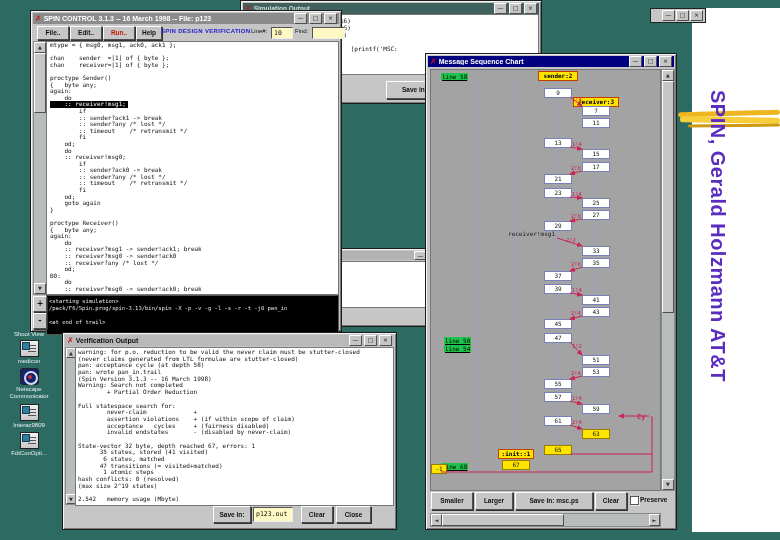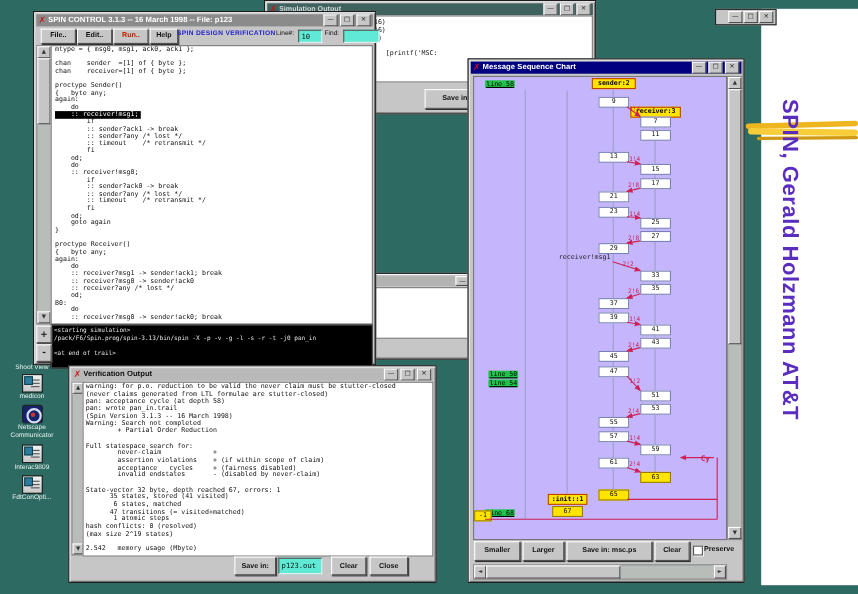--- a/index.html
+++ b/index.html
@@ -27,21 +27,21 @@
   
   .win{position:absolute;background:#c6c6c6;border:1px solid #1c1c1c;
     box-shadow:inset 1px 1px 0 #f3f3f3, inset -1px -1px 0 #787878;}
   .tbar{position:absolute;left:2px;right:2px;top:2px;height:11px;display:flex;align-items:center;gap:2px;padding:0 2px;overflow:hidden;}
   .tbar .tt{flex:1;white-space:nowrap;overflow:hidden;}
   .xicon{color:#cc1111;font:bold 8px "DejaVu Sans",sans-serif;line-height:8px;}
   .wbtn{width:11px;height:9px;flex:0 0 11px;background:#c6c6c6;border:1px solid;border-color:#fdfdfd #4f4f4f #4f4f4f #fdfdfd;
     font:6px "DejaVu Sans",sans-serif;line-height:7px;text-align:center;color:#111;}
   .btn3d{position:absolute;background:#c6c6c6;border:1px solid;border-color:#fdfdfd #4f4f4f #4f4f4f #fdfdfd;
     box-shadow:1px 1px 0 #333;font:bold 6.5px "Liberation Sans",sans-serif;text-align:center;color:#111;}
-  .field{position:absolute;background:#5eead4;border:1px solid;border-color:#555 #eee #eee #555;
+  .field{position:absolute;background:#fef9c3;border:1px solid;border-color:#555 #eee #eee #555;
     font:6.5px "DejaVu Sans Mono",monospace;color:#111;padding:0 2px;text-align:left;}
   .sb-track{position:absolute;background:#b9bdb9;border:1px solid #8a8a8a;}
   .sb-btn{position:absolute;background:#c6c6c6;border:1px solid;border-color:#fdfdfd #4f4f4f #4f4f4f #fdfdfd;
     font:5px "DejaVu Sans",sans-serif;text-align:center;color:#333;line-height:8px;}
   .sb-thumb{position:absolute;background:#c6c6c6;border:1px solid;border-color:#fdfdfd #4f4f4f #4f4f4f #fdfdfd;}
   
   .sim-win{left:240px;top:0;width:300px;height:102px;}
   .sim-tbar{background:#40625e;}
   .sim-tbar .tt{font:bold 6.5px "Liberation Sans",sans-serif;color:#cfdcd9;}
   .sim-body{position:absolute;left:2px;top:13px;right:2px;height:55px;background:#fff;border:1px solid #777;
@@ -76,21 +76,21 @@
   .ver-tbar{background:#b9b9b9;}
   .ver-tbar .tt{font:bold 7px "Liberation Sans",sans-serif;color:#111;}
   .ver-body{position:absolute;left:12px;top:14px;right:2px;height:156px;background:#fff;border:1px solid #777;
     font:6px "DejaVu Sans Mono",monospace;color:#111;overflow:hidden;padding:1px 0 0 2px;}
   .vline2{white-space:pre;line-height:6.7px;height:6.7px;}
   .ver-scroll{left:2px;top:14px;width:10px;height:156px;}
   
   .msc-win{left:425px;top:53px;width:250px;height:475px;}
   .msc-tbar{background:#000080;}
   .msc-tbar .tt{font:bold 7px "Liberation Sans",sans-serif;color:#fff;}
-  .msc-canvas{position:absolute;left:4px;top:15px;width:229px;height:420px;background:#c4b5fd;border:1px solid #777;overflow:hidden;}
+  .msc-canvas{position:absolute;left:4px;top:15px;width:229px;height:420px;background:#a3a3a3;border:1px solid #777;overflow:hidden;}
   .msc-canvas svg{position:absolute;left:0;top:0;pointer-events:none;}
   .msc-canvas svg text{font:5.5px "DejaVu Sans Mono",monospace;fill:#cc2255;}
   .msc-canvas svg text.cy{font:bold 7px "DejaVu Sans Mono",monospace;}
   .lifeline{position:absolute;width:1px;background:#9aa0c8;}
   .badge{position:absolute;background:#1fc24b;color:#000;font:6px "DejaVu Sans Mono",monospace;line-height:7px;height:7px;
     text-decoration:underline;padding:0 1px;white-space:nowrap;}
   .phead{position:absolute;height:8px;line-height:8px;font:bold 6px "DejaVu Sans Mono",monospace;background:#ffe400;
     border:1px solid #c04000;text-align:center;color:#000;white-space:nowrap;}
   .sbox{position:absolute;height:8px;line-height:8px;font:6px "DejaVu Sans Mono",monospace;background:#fff;
     border:1px solid #7a80b8;text-align:center;color:#111;}

